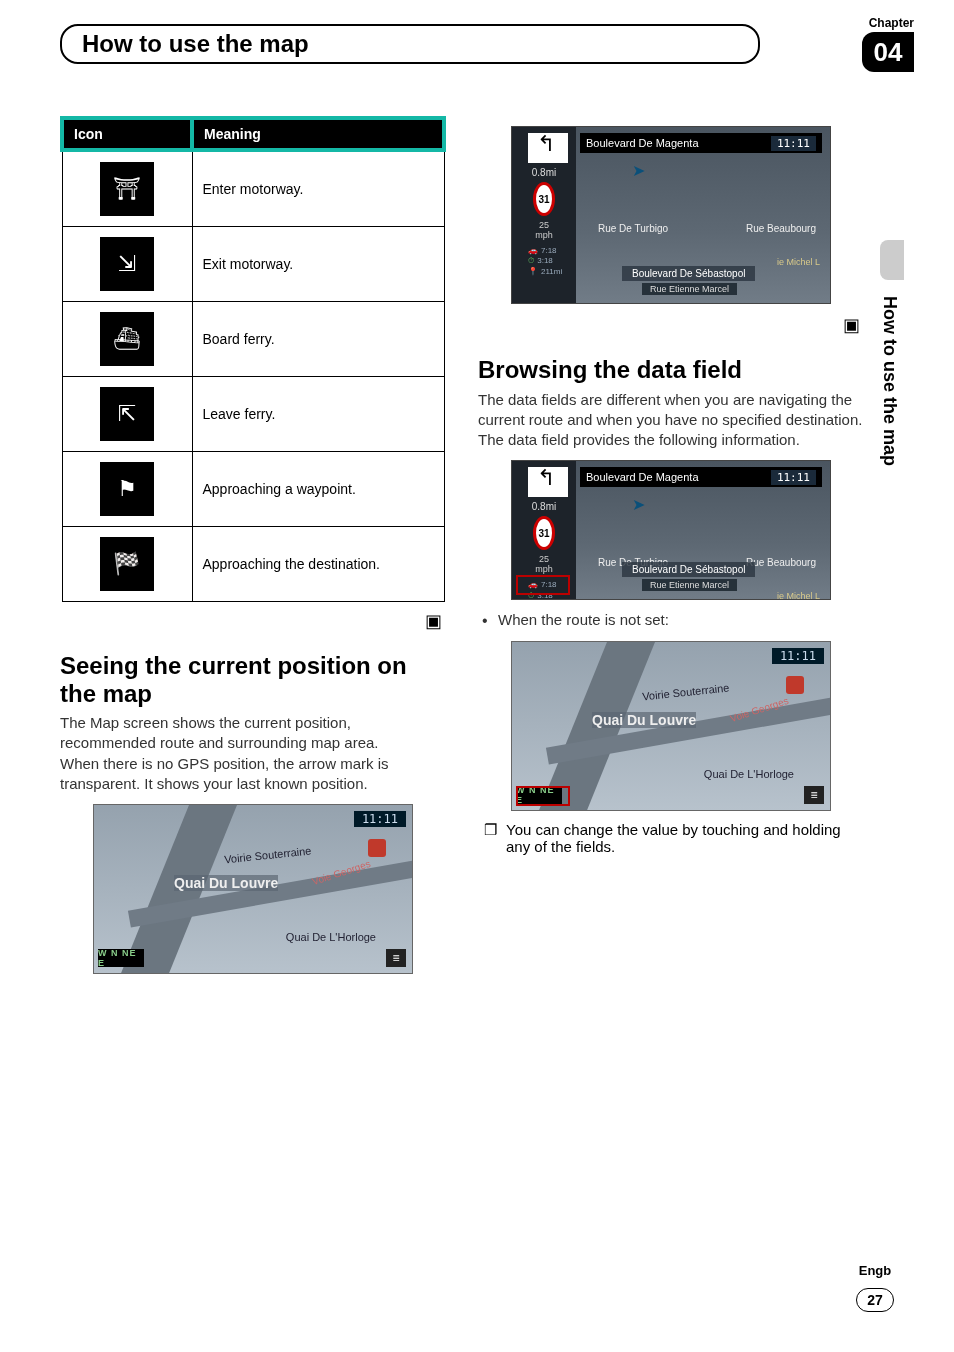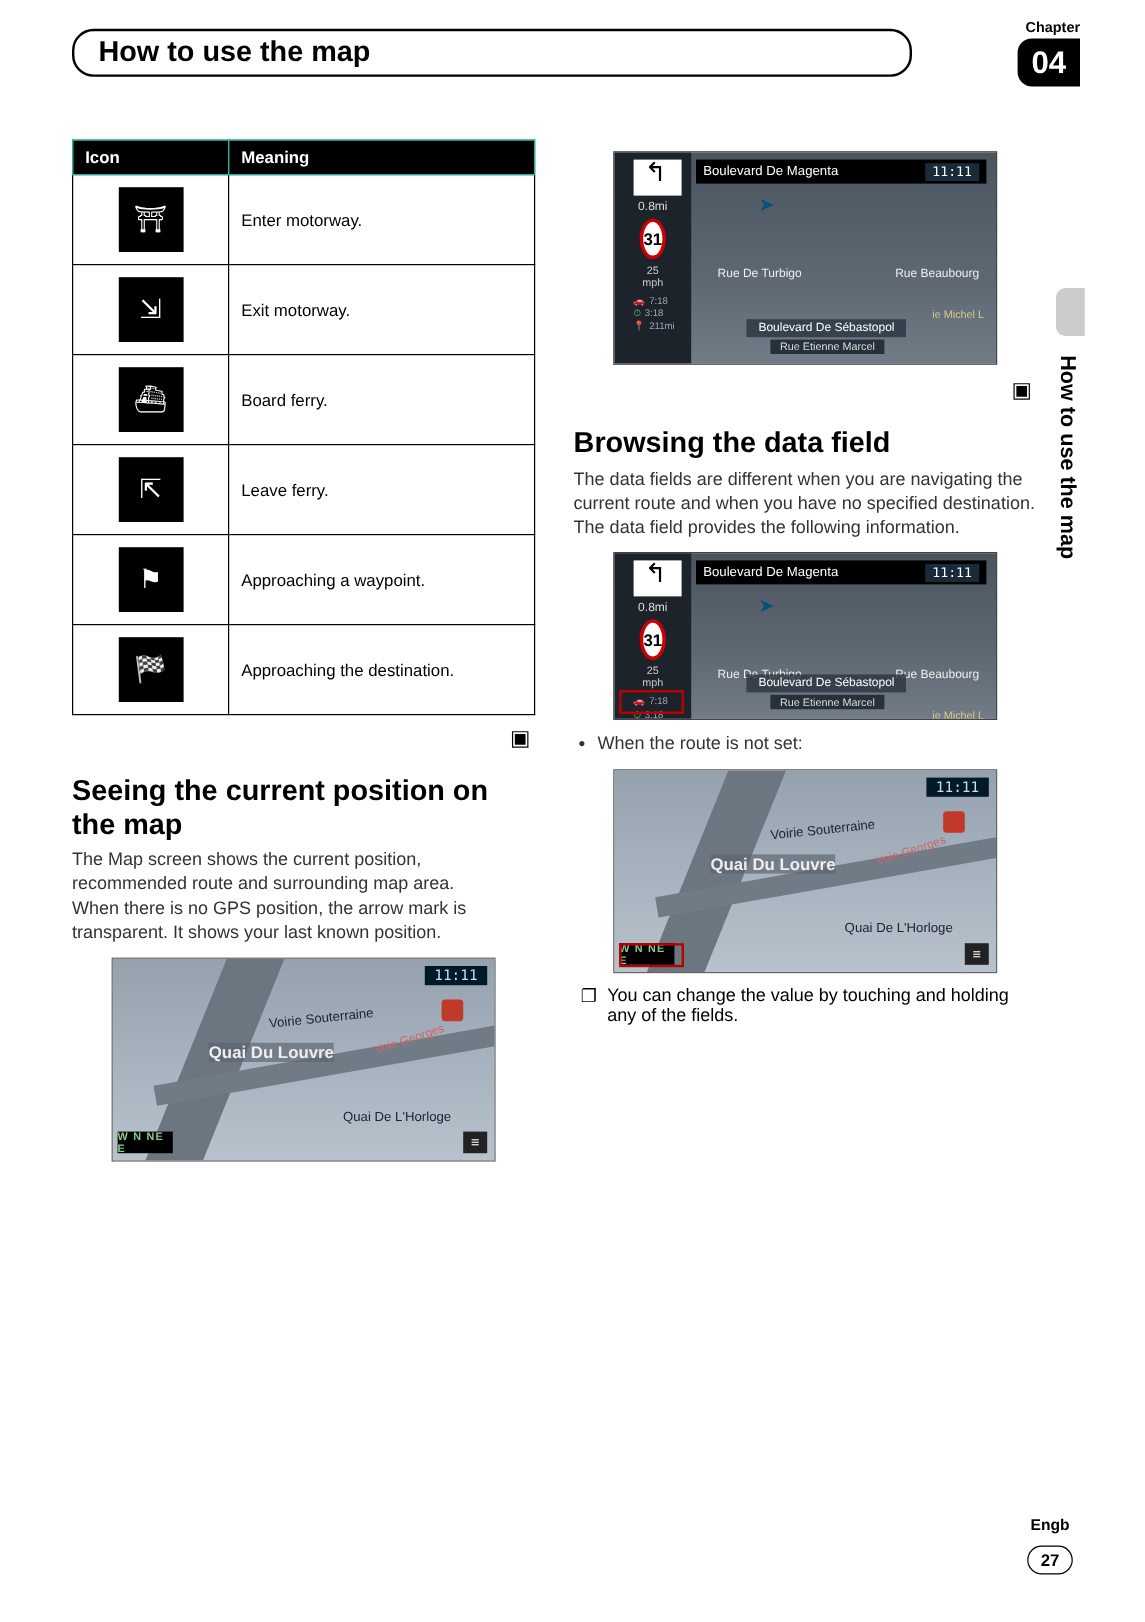--- a/index.html
+++ b/index.html
@@ -4,38 +4,38 @@
 <style>
   * { box-sizing: border-box; margin: 0; padding: 0; }
   body {
     font-family: Arial, Helvetica, sans-serif;
     width: 954px;
     height: 1352px;
     position: relative;
     background: #fff;
     color: #000;
   }
-  .chapter-header { position:absolute; top:24px; left:60px; right:54px;border-radius:18px; }
+  .chapter-header { position:absolute; top:24px; left:60px; right:40px;border-radius:18px; }
   .chapter-label { position:absolute; right:0; top:-8px; font-size:12px; font-weight:bold; }
   .chapter-num {
     position:absolute; right:0; top:8px; width:52px; height:40px;
     background:#000; color:#fff; border-radius:12px 0 0 12px;
     display:flex; align-items:center; justify-content:center;
     font-size:26px; font-weight:bold;
   }
   .page-title {
     font-size:24px; font-weight:bold;
     border:2px solid #000; border-radius:18px;
     padding:4px 20px; display:inline-block; min-width:700px;
   }
   .col { position:absolute; width:386px; }
   .col-left { left:60px; top:116px; }
   .col-right { left:478px; top:116px; }
   table.icon-table { width:100%; border-collapse:collapse; margin-bottom:8px; }
-  table.icon-table th { background:#000; color:#fff; text-align:left; padding:6px 10px; font-size:14px; border:1px solid #14b8a6; }
+  table.icon-table th { background:#000; color:#fff; text-align:left; padding:6px 10px; font-size:14px; border:4px solid #14b8a6; }
   table.icon-table td { border:1px solid #000; padding:10px 10px; font-size:14px; vertical-align:middle; }
   .icon-cell { width:130px; text-align:center; }
   .icon-box {
     width:54px; height:54px; background:#000; color:#fff;
     display:inline-flex; align-items:center; justify-content:center;
     font-size:22px;
   }
   .section-end { text-align:right; font-size:18px; padding-right:4px; }
   h2 { font-size:24px; font-weight:bold; margin:20px 0 6px 0; line-height:1.15; }
   p, li { font-size:15px; line-height:1.35; color:#333; }
@@ -57,21 +57,21 @@
     align-items:center; justify-content:space-between; padding:0 6px;
   }
   .map-top .time { background:#1a2a3a; padding:1px 6px; font-family:monospace; }
   .map-sidebar {
     position:absolute; left:0; top:0; width:64px; height:100%;
     background:#1d232a; color:#9ab; font-size:9px; padding:6px 16px;
   }
   .ms-arrow { width:40px; height:30px; background:#fff; margin:0 auto 4px; position:relative; }
   .ms-arrow::after { content:"↰"; color:#000; font-size:22px; position:absolute; left:9px; top:-2px; }
   .ms-dist { color:#ddd; text-align:center; font-size:10px; margin-bottom:4px; }
-  .ms-speed-sign { width:22px; height:34px; border-radius:50%; background:#fff; border:3px solid #c00; margin:4px auto; font-size:14px; color:#000; display:flex; align-items:center; justify-content:center; font-weight:bold;}
+  .ms-speed-sign { width:22px; height:34px; border-radius:50%; background:#fff; border:3px solid #c00; margin:4px auto; font-size:10px; color:#000; display:flex; align-items:center; justify-content:center; font-weight:bold;}
   .ms-speed { text-align:center; color:#ccc; font-size:9px; }
   .ms-info { margin-top:6px; font-size:8px; line-height:1.3; }
   .ms-info div { display:flex; gap:3px; }
   .map-bottom-label {
     position:absolute; bottom:22px; left:110px; background:#2a3540cc;
     color:#fff; font-size:10px; padding:2px 10px; text-align:center;
   }
   .map-bottom-sub {
     position:absolute; bottom:8px; left:130px; background:#26313a;
     color:#ddd; font-size:9px; padding:1px 8px;

